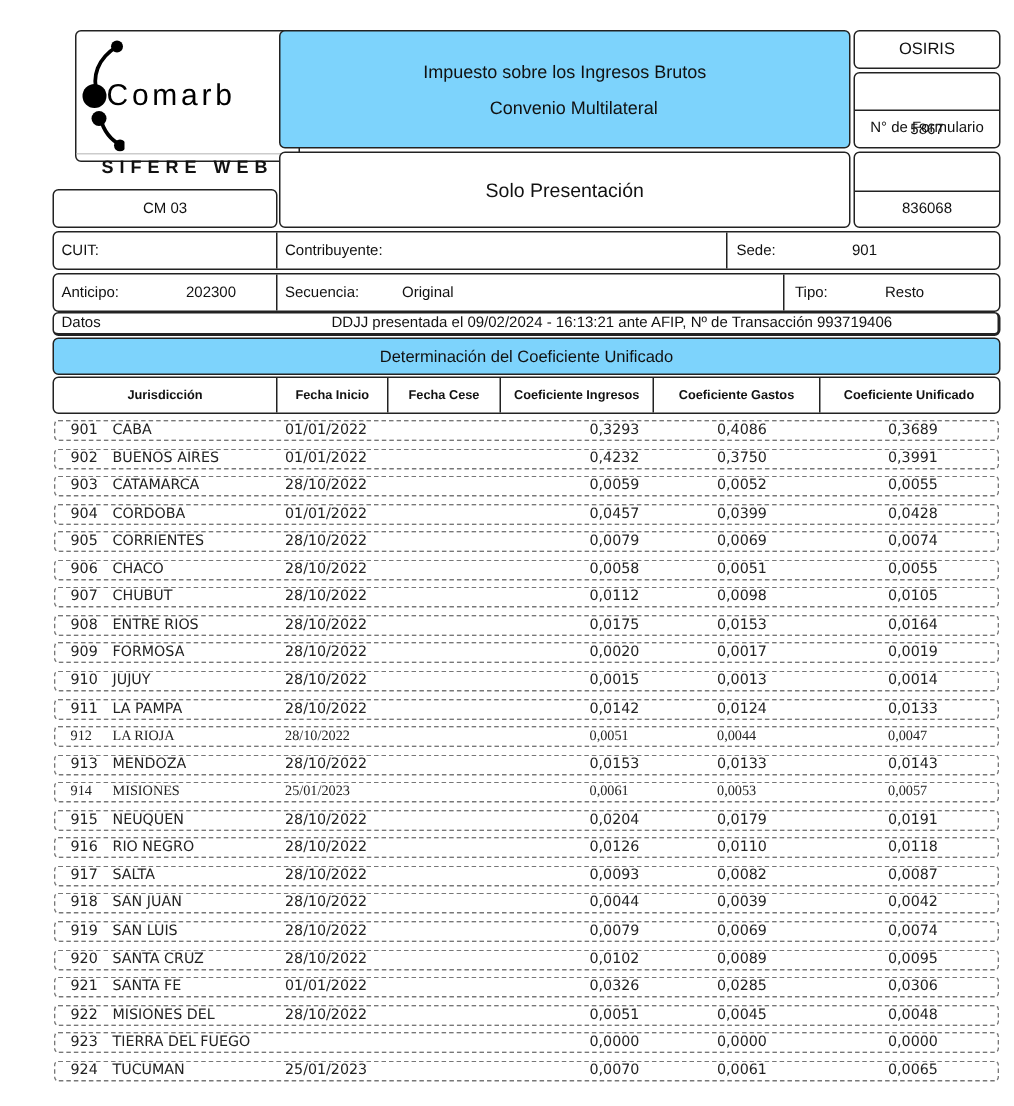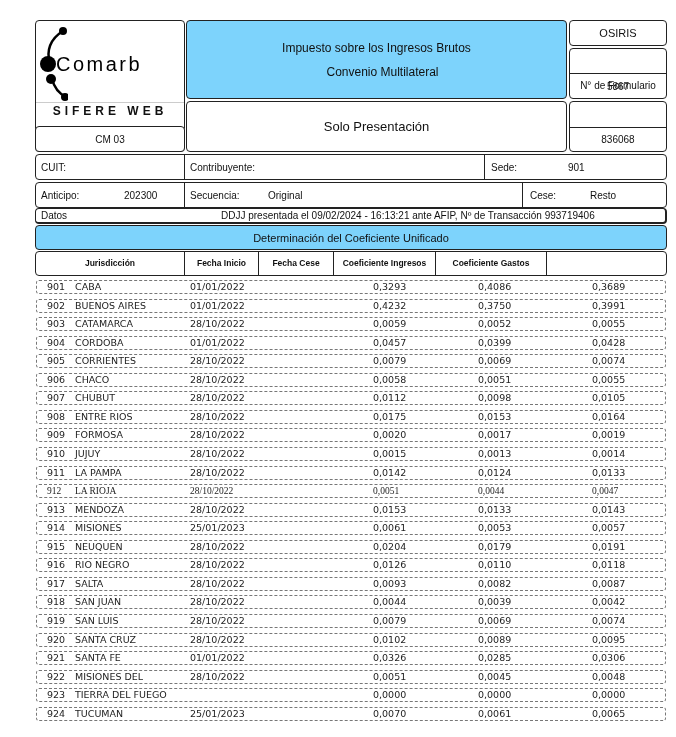--- a/index.html
+++ b/index.html
@@ -22,28 +22,28 @@
   .logo-sep { position:absolute; left:0; right:0; top:81px; border-top:1px solid #ccc; }
 
   
   .row { position:absolute; left:36px; width:630px; height:14px; box-sizing:border-box;
          border:1px dashed #777; border-radius:3px; font-family:"DejaVu Sans", sans-serif;
          font-size:9.5px; color:#222; }
   .row span { position:absolute; top:0; line-height:12px; white-space:nowrap; }
   .c-code { left:10px; }
   .c-name { left:38px; }
   .c-fi { left:153px; }
-  .c-ci { left:336px; }
+  .c-ci { left:356px; }
   .c-cg { left:441px; }
   .c-cu { left:555px; }
 </style>
 </head>
 <body>
 
-<div class="box" style="left:35px; top:20px; width:150px; height:132px;">
+<div class="box" style="left:50px; top:20px; width:150px; height:88px;">
   <svg class="abs" style="left:2px; top:2px;" width="30" height="78" viewBox="0 0 30 78">
     <path d="M12 40 C 8 28, 12 16, 25 8" stroke="#000" stroke-width="2.5" fill="none"></path>
     <path d="M14 56 C 16 64, 20 70, 28 74" stroke="#000" stroke-width="2.5" fill="none"></path>
     <circle cx="25" cy="8" r="4" fill="#000"></circle>
     <circle cx="10" cy="41" r="8" fill="#000"></circle>
     <circle cx="13" cy="56" r="5" fill="#000"></circle>
     <circle cx="27" cy="74" r="4" fill="#000"></circle>
   </svg>
   <div class="logo-word">Comarb</div>
   <div class="logo-sep"></div>
@@ -87,21 +87,21 @@
   <span class="abs" style="left:532px; top:7px;">901</span>
 </div>
 
 <div class="box t10" style="left:35px; top:182px; width:632px; height:26px;">
   <div class="vline" style="left:148px;"></div>
   <div class="vline" style="left:486px;"></div>
   <span class="abs" style="left:5px; top:7px;">Anticipo:</span>
   <span class="abs" style="left:88px; top:7px;">202300</span>
   <span class="abs" style="left:154px; top:7px;">Secuencia:</span>
   <span class="abs" style="left:232px; top:7px;">Original</span>
-  <span class="abs" style="left:494px; top:7px;">Cese:</span>
+  <span class="abs" style="left:494px; top:7px;">Tipo:</span>
   <span class="abs" style="left:554px; top:7px;">Resto</span>
 </div>
 
 <div class="box t10" style="left:35px; top:208px; width:632px; height:16px; border-width:1.5px 2px 2px 1.5px;">
   <span class="abs" style="left:5px; top:1px;">Datos</span>
   <span class="abs" style="left:185px; top:1px;">DDJJ presentada el 09/02/2024 - 16:13:21 ante AFIP, Nº de Transacción 993719406</span>
 </div>
 
 <div class="box gray center" style="left:35px; top:225px; width:632px; height:25px; font-size:11px;">
   <span>Determinación del Coeficiente Unificado</span>
@@ -111,20 +111,21 @@
   <div class="vline" style="left:148px;"></div>
   <div class="vline" style="left:222px;"></div>
   <div class="vline" style="left:297px;"></div>
   <div class="vline" style="left:399px;"></div>
   <div class="vline" style="left:510px;"></div>
   <div class="abs center" style="left:0; width:148px; top:0; height:22px;">Jurisdicción</div>
   <div class="abs center" style="left:149px; width:73px; top:0; height:22px;">Fecha Inicio</div>
   <div class="abs center" style="left:223px; width:74px; top:0; height:22px;">Fecha Cese</div>
   <div class="abs center" style="left:400px; width:110px; top:0; height:22px;">Coeficiente Gastos</div>
   <div class="abs center" style="left:298px; width:101px; top:0; height:22px;">Coeficiente Ingresos</div>
+  <div class="abs center" style="left:511px; width:118px; top:0; height:22px;">Coeficiente Unificado</div>
 </div>
 
 <div id="rows">
     <div class="row" style="top: 280px;">
       <span class="c-code">901</span>
       <span class="c-name">CABA</span>
       <span class="c-fi">01/01/2022</span>
       <span class="c-fi" style="left: 226px;"></span>
       <span class="c-ci">0,3293</span>
       <span class="c-cg">0,4086</span>
@@ -231,21 +232,21 @@
     </div>
     <div class="row" style="top: 502.6px;">
       <span class="c-code">913</span>
       <span class="c-name">MENDOZA</span>
       <span class="c-fi">28/10/2022</span>
       <span class="c-fi" style="left: 226px;"></span>
       <span class="c-ci">0,0153</span>
       <span class="c-cg">0,0133</span>
       <span class="c-cu">0,0143</span>
     </div>
-    <div class="row" style="top: 521.1px;">
+    <div class="row" style="top: 521.1px; font-family: Liberation Serif, serif;">
       <span class="c-code">914</span>
       <span class="c-name">MISIONES</span>
       <span class="c-fi">25/01/2023</span>
       <span class="c-fi" style="left: 226px;"></span>
       <span class="c-ci">0,0061</span>
       <span class="c-cg">0,0053</span>
       <span class="c-cu">0,0057</span>
     </div>
     <div class="row" style="top: 539.7px;">
       <span class="c-code">915</span>

